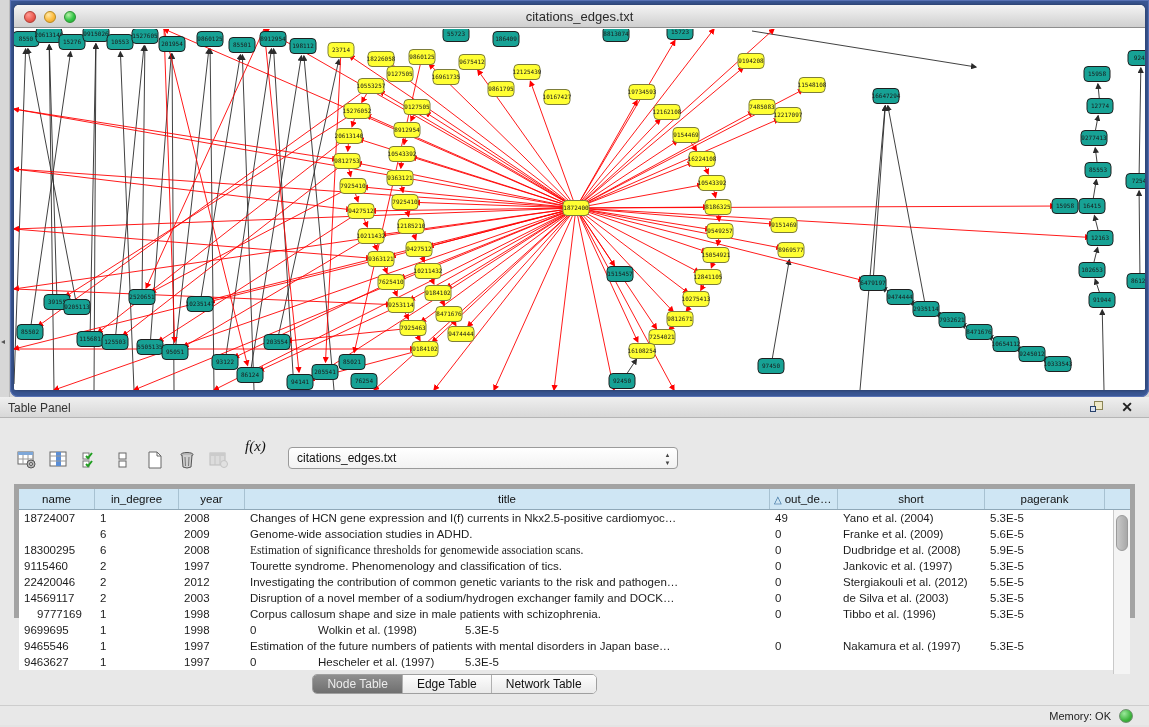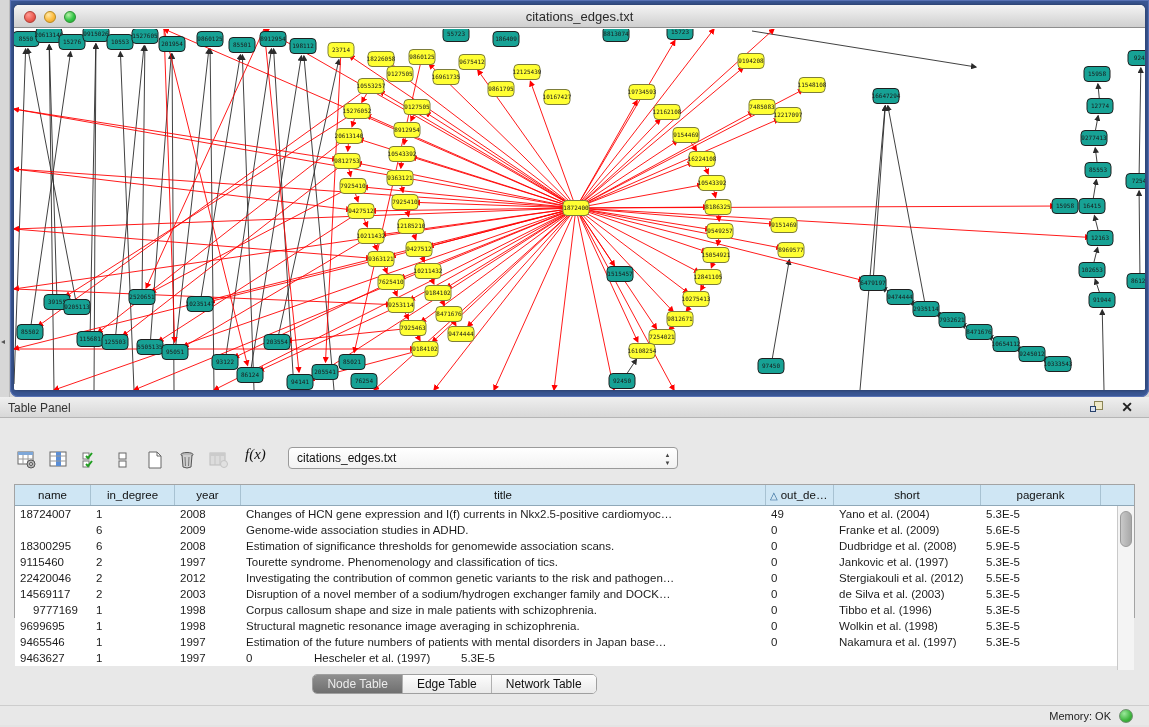--- a/index.html
+++ b/index.html
@@ -32,21 +32,21 @@
   #panel-body{position:absolute;left:0;top:418px;width:1149px;height:287px;background:#e8e8e8;}
   
   #toolbar{position:absolute;left:14px;top:27px;height:30px;display:flex;align-items:center;gap:6px;}
   .tbtn{width:26px;height:26px;display:flex;align-items:center;justify-content:center;border-radius:4px;cursor:pointer;}
   .tbtn svg{display:block;}
   #fx-label{font-family:"Liberation Serif",serif;font-style:italic;font-size:15px;color:#111;margin:0 4px 0 2px;cursor:pointer;}
   #combo{position:absolute;left:288px;top:29px;width:390px;height:22px;background:linear-gradient(#ffffff,#f2f2f2);
     border:1px solid #9a9a9a;border-radius:4px;font-size:12px;color:#111;line-height:20px;padding-left:8px;cursor:pointer;}
   #combo .arrows{position:absolute;right:4px;top:1px;width:11px;height:18px;font-size:6px;color:#444;text-align:center;line-height:8px;padding-top:2px;}
   
-  #tablebox{position:absolute;left:14px;top:66px;width:1121px;height:134px;background:#1d4ed8;border:1px solid #a3a3a3;}
+  #tablebox{position:absolute;left:14px;top:66px;width:1121px;height:134px;background:#1d4ed8;border:5px solid #a3a3a3;}
   #thead{display:flex;height:21px;background:#cfe6f4;border-bottom:1px solid #8fa8b8;font-size:11.5px;color:#111;}
   .hc{border-right:1px solid #a8c2d2;display:flex;align-items:center;justify-content:center;overflow:hidden;white-space:nowrap;cursor:pointer;}
   .hc.left{justify-content:flex-start;padding-left:4px;}
   .sort-tri{color:#2a6496;font-size:10px;margin-right:3px;}
   #tbody{position:relative;}
   .trow{display:flex;height:16px;font-size:11.5px;color:#1c1c1c;background:#fff;cursor:default;}
   .tc{overflow:hidden;white-space:nowrap;padding-left:5px;line-height:16px;}
   
   #vscroll{position:absolute;right:0px;top:21px;width:17px;height:164px;background:#f4f4f4;border-left:1px solid #c9c9c9;cursor:pointer;}
   #vthumb{position:absolute;left:2px;top:5px;width:12px;height:36px;border-radius:7px;background:linear-gradient(90deg,#c9c9c9,#a8a8a8);border:1px solid #9a9a9a;}
@@ -757,21 +757,21 @@
       <div class="tbtn">
         <svg width="20" height="18" opacity="0.45">
           <rect x="1" y="2" width="15" height="12" fill="#cfcfcf" stroke="#888"></rect>
           <rect x="1" y="2" width="15" height="3" fill="#a8a8a8"></rect>
           <line x1="6" y1="5" x2="6" y2="14" stroke="#999"></line>
           <line x1="11" y1="5" x2="11" y2="14" stroke="#999"></line>
           <circle cx="15" cy="13" r="3.5" fill="#dadada" stroke="#999"></circle>
         </svg>
       </div>
     </div>
-  <span id="fx-label" style="position:absolute;left:243px;top:28px;">f(x)</span>
+  <span id="fx-label" style="position:absolute;left:243px;top:20px;">f(x)</span>
   <div id="combo">
     <span>citations_edges.txt</span>
     <span class="arrows">▲<br>▼</span>
   </div>
 
   <div id="tablebox">
     <div id="thead">
         <div class="hc" style="width: 76px; flex: 0 0 76px;">
           <span>name</span>
         </div>
@@ -811,21 +811,21 @@
           <div class="tc" style="width: 66px; flex: 0 0 66px;">2009</div>
           <div class="tc" style="width: 525px; flex: 0 0 525px;">Genome-wide association studies in ADHD.</div>
           <div class="tc" style="width: 68px; flex: 0 0 68px;">0</div>
           <div class="tc" style="width: 147px; flex: 0 0 147px;">Franke et al. (2009)</div>
           <div class="tc" style="width: 120px; flex: 0 0 120px;">5.6E-5</div>
         </div>
         <div class="trow">
           <div class="tc" style="width: 76px; flex: 0 0 76px;">18300295</div>
           <div class="tc" style="width: 84px; flex: 0 0 84px;">6</div>
           <div class="tc" style="width: 66px; flex: 0 0 66px;">2008</div>
-          <div class="tc" style="width: 525px; flex: 0 0 525px;">Estimation of significance thresholds for genomewide association scans.</div>
+          <div class="tc" style="width: 525px; flex: 0 0 525px; font-family: Liberation Serif, serif;">Estimation of significance thresholds for genomewide association scans.</div>
           <div class="tc" style="width: 68px; flex: 0 0 68px;">0</div>
           <div class="tc" style="width: 147px; flex: 0 0 147px;">Dudbridge et al. (2008)</div>
           <div class="tc" style="width: 120px; flex: 0 0 120px;">5.9E-5</div>
         </div>
         <div class="trow">
           <div class="tc" style="width: 76px; flex: 0 0 76px;">9115460</div>
           <div class="tc" style="width: 84px; flex: 0 0 84px;">2</div>
           <div class="tc" style="width: 66px; flex: 0 0 66px;">1997</div>
           <div class="tc" style="width: 525px; flex: 0 0 525px;">Tourette syndrome. Phenomenology and classification of tics.</div>
           <div class="tc" style="width: 68px; flex: 0 0 68px;">0</div>
@@ -856,21 +856,20 @@
           <div class="tc" style="width: 66px; flex: 0 0 66px;">1998</div>
           <div class="tc" style="width: 525px; flex: 0 0 525px;">Corpus callosum shape and size in male patients with schizophrenia.</div>
           <div class="tc" style="width: 68px; flex: 0 0 68px;">0</div>
           <div class="tc" style="width: 147px; flex: 0 0 147px;">Tibbo et al. (1996)</div>
           <div class="tc" style="width: 120px; flex: 0 0 120px;">5.3E-5</div>
         </div>
         <div class="trow">
           <div class="tc" style="width: 76px; flex: 0 0 76px;">9699695</div>
           <div class="tc" style="width: 84px; flex: 0 0 84px;">1</div>
           <div class="tc" style="width: 66px; flex: 0 0 66px;">1998</div>
-          <div class="tc" style="width: 525px; flex: 0 0 525px;">Structural magnetic resonance image averaging in schizophrenia.</div>
           <div class="tc" style="width: 68px; flex: 0 0 68px;">0</div>
           <div class="tc" style="width: 147px; flex: 0 0 147px;">Wolkin et al. (1998)</div>
           <div class="tc" style="width: 120px; flex: 0 0 120px;">5.3E-5</div>
         </div>
         <div class="trow">
           <div class="tc" style="width: 76px; flex: 0 0 76px;">9465546</div>
           <div class="tc" style="width: 84px; flex: 0 0 84px;">1</div>
           <div class="tc" style="width: 66px; flex: 0 0 66px;">1997</div>
           <div class="tc" style="width: 525px; flex: 0 0 525px;">Estimation of the future numbers of patients with mental disorders in Japan base…</div>
           <div class="tc" style="width: 68px; flex: 0 0 68px;">0</div>

